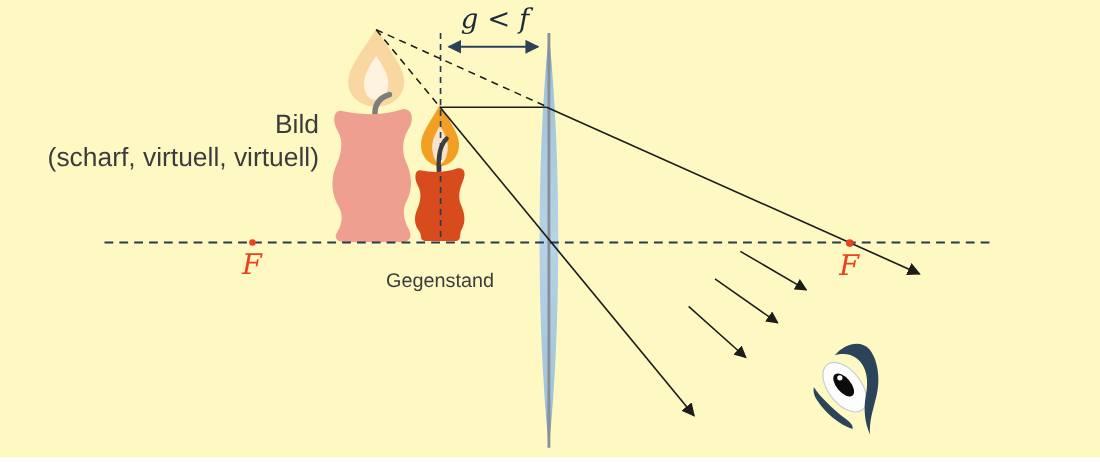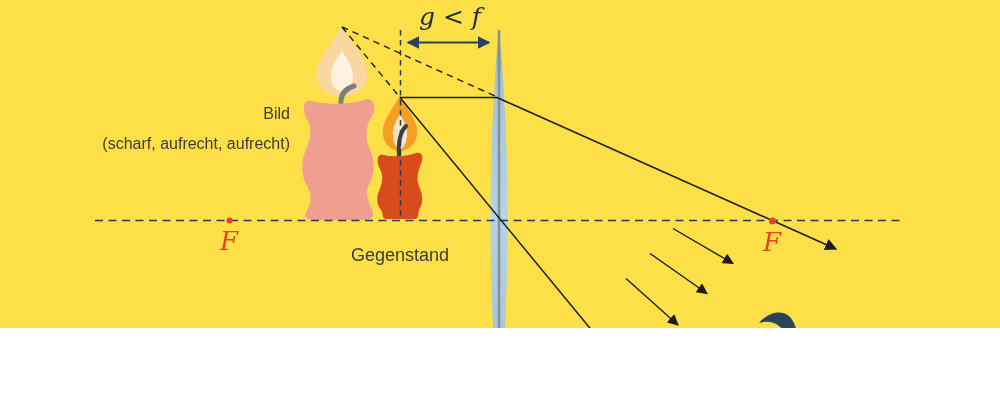--- a/index.html
+++ b/index.html
@@ -1,22 +1,22 @@
 <!DOCTYPE html>
 <html><head>
 <meta charset="utf-8">
 <style>
   html,body{margin:0;padding:0;background:#ffffff;}
-  #stage{position:relative;width:1000px;height:328px;background:#fde047;overflow:hidden;
+  #stage{position:relative;width:1000px;height:416px;background:#fef9c3;overflow:hidden;
          font-family:"Liberation Sans", sans-serif;}
   #diagram-svg{position:absolute;left:0;top:0;}
   .lbl{position:absolute;color:#3c3c3c;}
   #lbl-distance{left:398px;top:2px;width:104px;text-align:center;
                 font-family:"DejaVu Serif", serif;font-style:italic;font-size:25px;color:#1c2a3a;}
-  #lbl-image{left:0px;top:99px;width:290px;text-align:right;font-size:16px;line-height:30px;}
+  #lbl-image{left:0px;top:99px;width:290px;text-align:right;font-size:24px;line-height:30px;}
   #lbl-object{left:328px;top:245px;width:144px;text-align:center;font-size:18px;}
   .focal-label{position:absolute;width:34px;text-align:center;
                font-family:"DejaVu Serif", serif;font-style:italic;font-size:26px;color:#e8431c;}
   #lbl-focal-left{left:212px;top:226px;}
   #lbl-focal-right{left:755px;top:227px;}
 </style>
 </head>
 <body>
 
 <div id="stage">
@@ -106,21 +106,21 @@
                C 790 346 788 333 779 326 C 773 321 765 321 759 323 Z" fill="#2c4459"></path>
       <path d="M 740 352 C 745 360 756 371 769 381 C 773 384 776 387 775 390
                C 763 386 750 375 743 364 C 740 360 739 355 740 352 Z" fill="#2c4459"></path>
     </g>
   </svg>
 
   <div id="lbl-distance" class="lbl">g &lt; f</div>
 
   <div id="lbl-image" class="lbl">
     <div>Bild</div>
-    <div>(scharf, aufrecht, aufrecht)</div>
+    <div>(scharf, virtuell, virtuell)</div>
   </div>
 
   <div id="lbl-object" class="lbl">Gegenstand</div>
 
   <div id="lbl-focal-left" class="focal-label">F</div>
 
   <div id="lbl-focal-right" class="focal-label">F</div>
 </div>
 
 </body></html>

